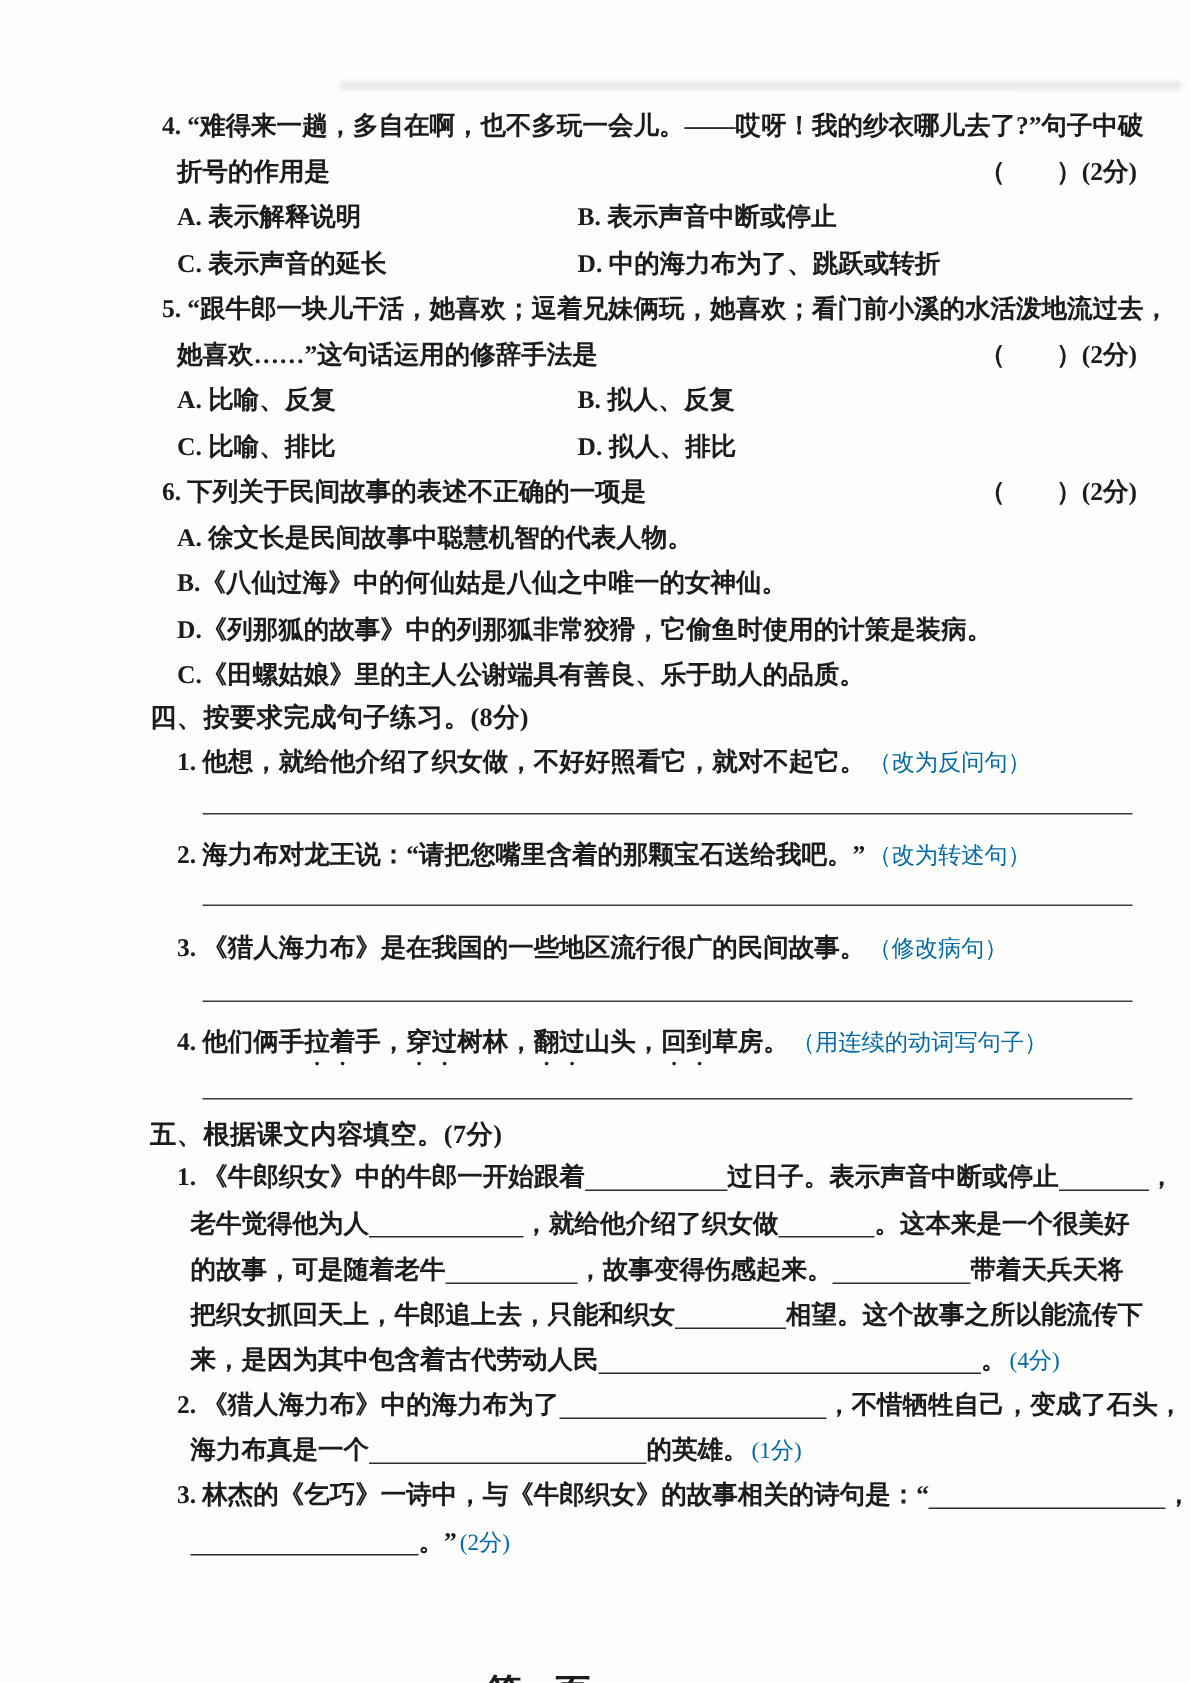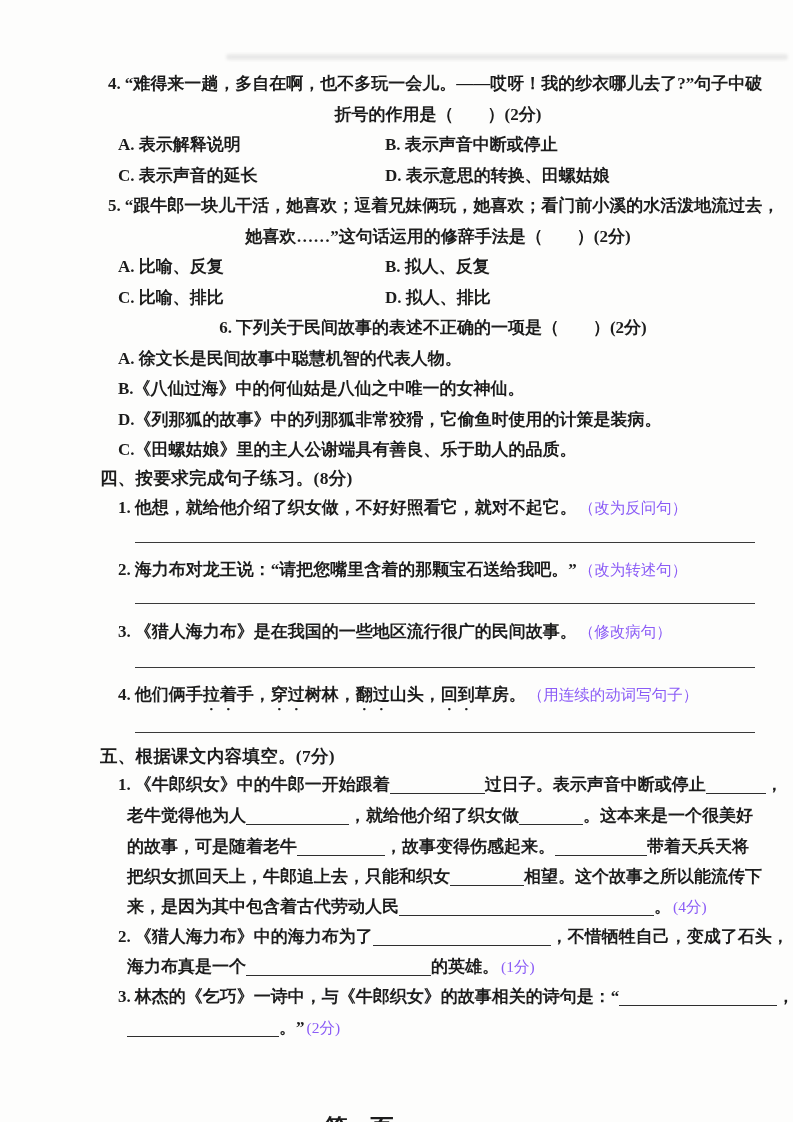--- a/index.html
+++ b/index.html
@@ -7,27 +7,27 @@
     position:relative;width:793px;height:1122px;background:#fdfdfc;overflow:hidden;
     font-family:"Liberation Serif","DejaVu Serif",serif;
     font-weight:600;font-size:17px;color:#1c1c1c;
   }
   .smudge{position:absolute;top:54px;left:226px;width:562px;height:6px;
     background:#d9d9d9;opacity:.55;filter:blur(1.5px);border-radius:3px;}
   
   .sec3{position:absolute;top:69px;left:108px;width:650px;}
   .ln{height:30.5px;line-height:30.5px;white-space:nowrap;}
   .ind{margin-left:10px;}
-  .flex{display:flex;justify-content:center;}
+  .flex{display:flex;justify-content:space-between;}
   .optA{display:inline-block;width:267px;}
   .num{margin-right:4px;}
   
   .al{position:absolute;height:31px;line-height:31px;white-space:nowrap;}
   .sec-title{font-size:17.5px;letter-spacing:.3px;}
-  .note{font-weight:400;font-size:15.5px;color:#8b5cf6;margin-left:2px;}
+  .note{font-weight:400;font-size:15.5px;color:#0369a1;margin-left:2px;}
   .answer-line{position:absolute;left:135px;width:620px;height:0;border-top:1.6px solid #3a3a3a;}
   .bl{display:inline-block;height:14px;border-bottom:1.6px solid #2e2e2e;vertical-align:-4px;}
   .w60{width:60px}.w64{width:64px}.w74{width:74px}.w88{width:88px}.w92{width:92px}
   .w95{width:95px}.w103{width:103px}.w152{width:152px}.w158{width:158px}
   .w178{width:178px}.w185{width:185px}.w255{width:255px}
   .emph{
     -webkit-text-emphasis:filled dot #1c1c1c;-webkit-text-emphasis-position:under right;
     text-emphasis:filled dot #1c1c1c;text-emphasis-position:under right;
   }
   .footer{left:0;width:718px;text-align:center;font-size:23px;margin-top:41px;}
@@ -38,21 +38,21 @@
 <div class="page">
   <div class="smudge"></div>
 
   <section class="sec3">
     <div class="ln"><span class="num">4.</span><span>“难得来一趟，多自在啊，也不多玩一会儿。——哎呀！我的纱衣哪儿去了?”句子中破</span></div>
     <div class="ln ind flex">
       <span>折号的作用是</span>
       <span>（　　）(2分)</span>
     </div>
     <div class="ln ind"><span class="optA">A. 表示解释说明</span><span>B. 表示声音中断或停止</span></div>
-    <div class="ln ind"><span class="optA">C. 表示声音的延长</span><span>D. 表示意思的转换、田螺姑娘</span></div>
+    <div class="ln ind"><span class="optA">C. 表示声音的延长</span><span>D. 中的海力布为了、跳跃或转折</span></div>
 
     <div class="ln"><span class="num">5.</span><span>“跟牛郎一块儿干活，她喜欢；逗着兄妹俩玩，她喜欢；看门前小溪的水活泼地流过去，</span></div>
     <div class="ln ind flex">
       <span>她喜欢……”这句话运用的修辞手法是</span>
       <span>（　　）(2分)</span>
     </div>
     <div class="ln ind"><span class="optA">A. 比喻、反复</span><span>B. 拟人、反复</span></div>
     <div class="ln ind"><span class="optA">C. 比喻、排比</span><span>D. 拟人、排比</span></div>
 
     <div class="ln flex">

